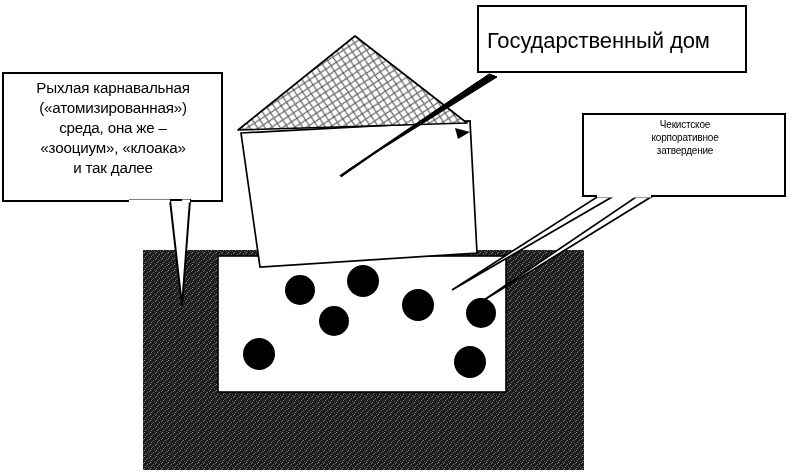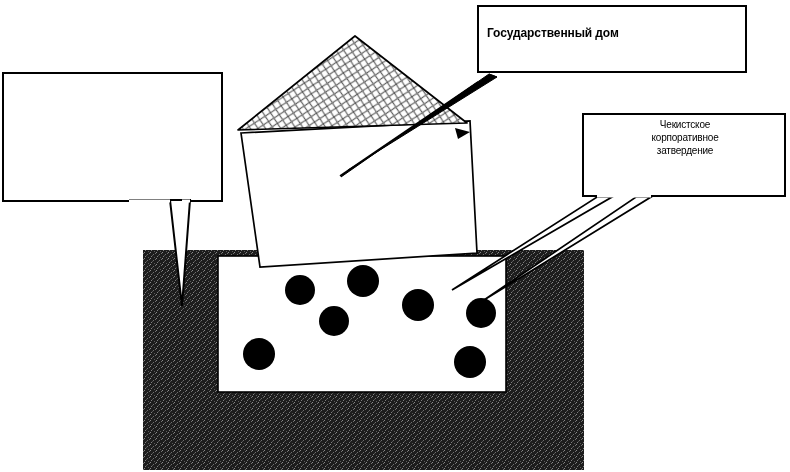--- a/index.html
+++ b/index.html
@@ -36,22 +36,22 @@
     left: 6px;
     top: 78px;
     width: 214px;
     font-size: 15.2px;
     letter-spacing: -0.2px;
   }
   #text-top {
     left: 487px;
     top: 26px;
     width: 290px;
-    font-size: 12px;
-    font-weight: bold;
+    font-size: 22px;
+    font-weight: normal;
     text-align: left;
     letter-spacing: -0.1px;
   }
   #text-right {
     left: 588px;
     top: 118px;
     width: 194px;
     font-size: 10px;
     letter-spacing: -0.2px;
   }
@@ -121,20 +121,25 @@
     </g>
 
     <g>
       <rect x="583" y="114" width="202" height="82" fill="#ffffff" stroke="#000000" stroke-width="2"></rect>
       <path d="M597,197 L612,197 L452,290 Z" fill="#ffffff" stroke="#000000" stroke-width="1.7"></path>
       <path d="M636,197 L651,197 L484,300 Z" fill="#ffffff" stroke="#000000" stroke-width="1.7"></path>
       <path d="M597,196 L651,196" stroke="#ffffff" stroke-width="3"></path>
     </g>
   </svg>
 
+  <div class="callout-text" id="text-left">Рыхлая карнавальная
+(«атомизированная»)
+среда, она же –
+«зооциум», «клоака»
+и так далее</div>
 
   <div class="callout-text" id="text-top">Государственный дом</div>
 
   <div class="callout-text" id="text-right">Чекистское
 корпоративное
 затвердение</div>
 
 </div>
 
 </body></html>

